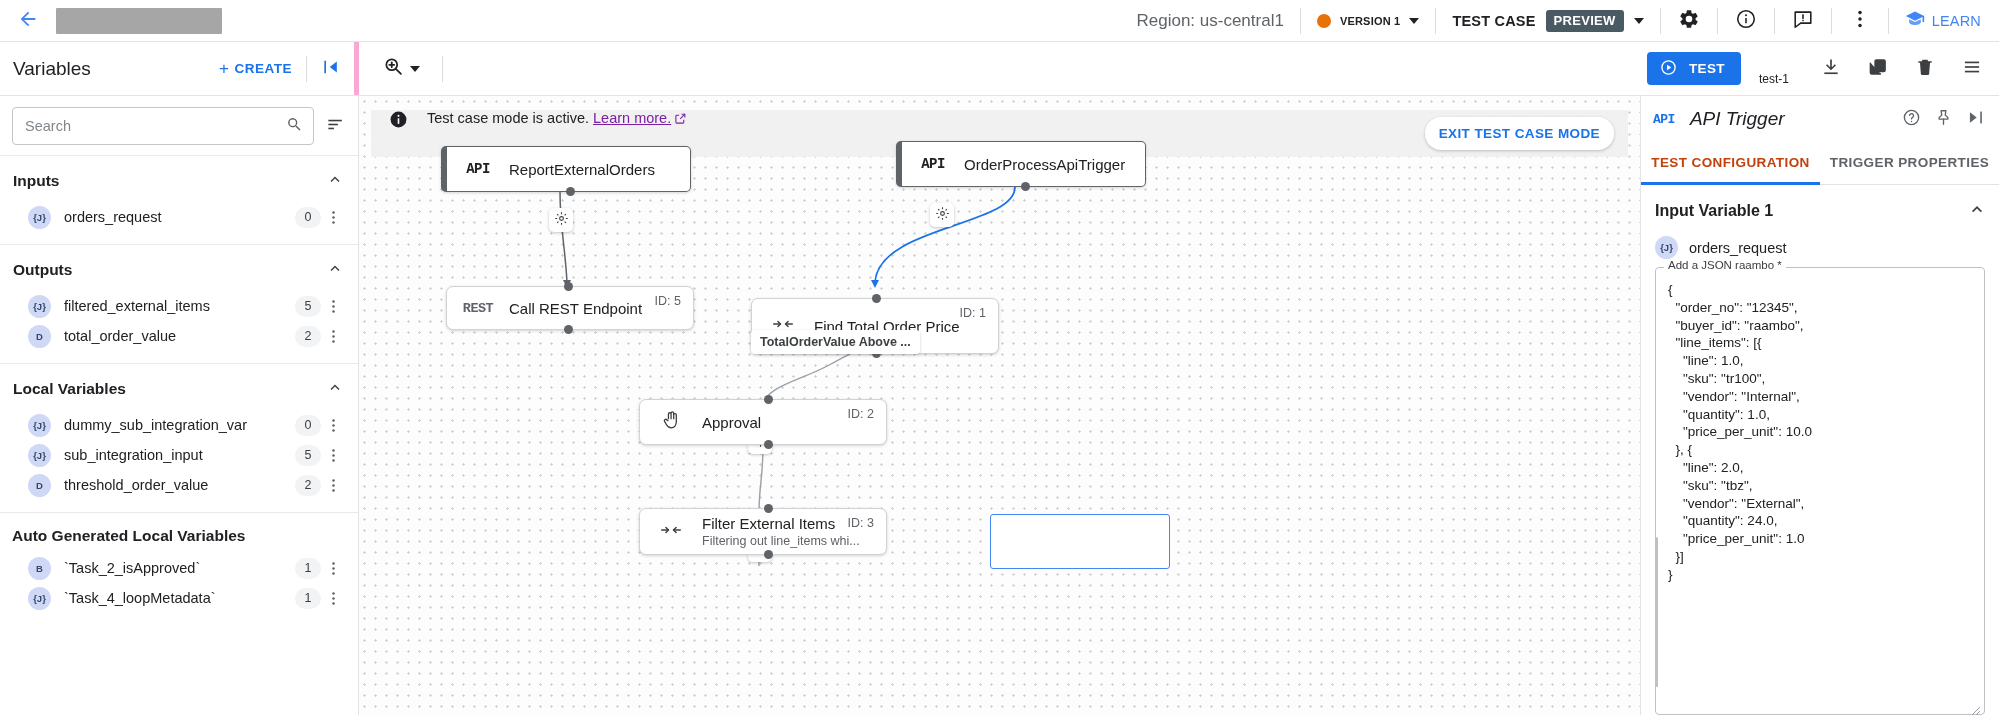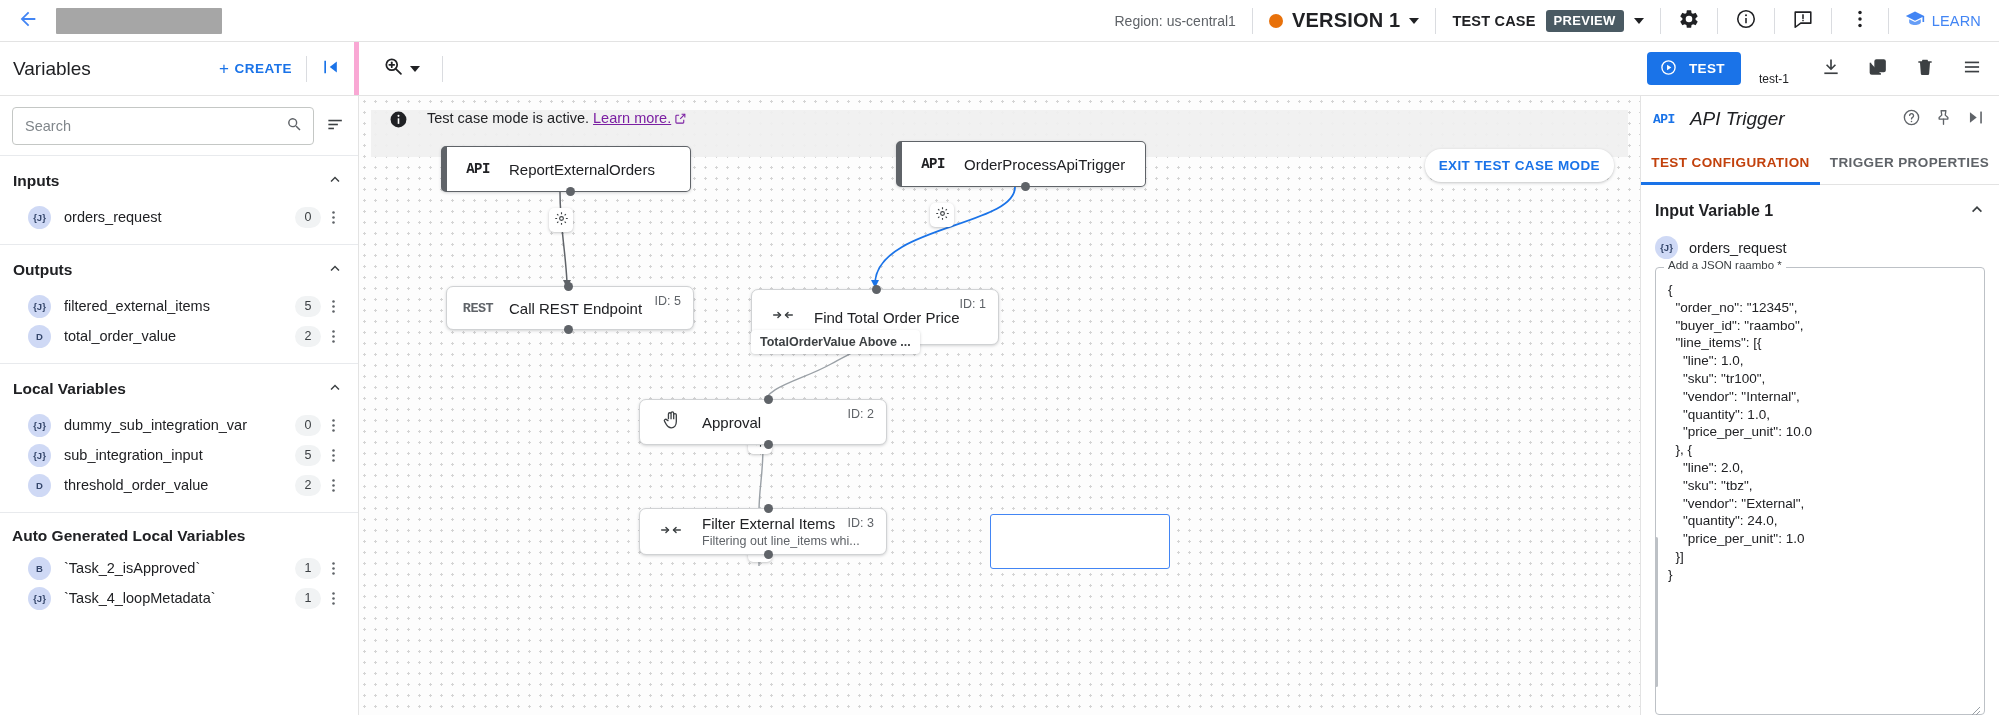--- a/index.html
+++ b/index.html
@@ -16,25 +16,25 @@
   .topbar {
     height: 42px; flex: 0 0 42px;
     display: flex; align-items: center;
     border-bottom: 1px solid #e3e3e3;
     background: #fff;
   }
   .back-btn { width: 56px; display: flex; align-items: center; justify-content: center; cursor: pointer; }
   .back-btn svg { width: 22px; height: 22px; fill: #4285f4; }
   .title-redaction { width: 166px; height: 26px; background: #a6a6a6; border-radius: 1px; }
   .topbar-spacer { flex: 1 1 auto; }
-  .region-label { font-size: 14px; color: #5f6368; padding: 0 16px; white-space: nowrap; }
+  .region-label { font-size: 17px; color: #5f6368; padding: 0 16px; white-space: nowrap; }
   .tb-div { width: 1px; height: 26px; background: #dadce0; }
   .version-group { display: flex; align-items: center; gap: 9px; padding: 0 16px; cursor: pointer; }
   .version-dot { width: 14px; height: 14px; border-radius: 50%; background: #e8710a; }
-  .version-label { font-size: 20px; font-weight: bold; letter-spacing: .2px; color: #202124; }
+  .version-label { font-size: 11px; font-weight: bold; letter-spacing: .2px; color: #202124; }
   .caret { width: 0; height: 0; border-left: 5px solid transparent; border-right: 5px solid transparent; border-top: 6px solid #202124; }
   .testcase-group { display: flex; align-items: center; gap: 10px; padding: 0 16px; cursor: pointer; }
   .testcase-label { font-size: 14.5px; font-weight: bold; letter-spacing: .2px; }
   .preview-chip {
     background: #4a5a63; color: #fff; font-size: 13px; font-weight: bold;
     padding: 3px 8px 4px; border-radius: 3px; letter-spacing: .3px;
   }
   .icon-btn { width: 56px; height: 42px; display: flex; align-items: center; justify-content: center; cursor: pointer; }
   .icon-btn svg { width: 22px; height: 22px; }
   .learn-btn { display: flex; align-items: center; gap: 7px; padding: 0 18px 0 16px; cursor: pointer; }
@@ -109,21 +109,21 @@
     background: rgba(240,240,240,0.92); display: flex; padding: 0 18px;
   }
   .tc-banner .info-ic { width: 19px; height: 19px; flex:0 0 19px; }
   .tc-text { font-size: 14.5px; color: #202124; padding-left: 19px; }
   .tc-link { color: #7b1fa2; text-decoration: underline; cursor: pointer; }
   .ext-ic { display:inline-block; vertical-align:-2px; margin-left:3px; }
   .exit-btn {
     position: absolute; right: 26px; top: 21px;
     background: #fff; border-radius: 16px; box-shadow: 0 1px 3px rgba(60,64,67,.3);
     color: #1a73e8; font-size: 13.5px; font-weight: bold; letter-spacing: .4px;
-    padding: 9px 14px; cursor: pointer; margin-top: 32px;
+    padding: 9px 14px; cursor: pointer;
   }
 
   .node {
     position: absolute; background: #fff; border: 1px solid #d0d2d4;
     border-radius: 7px; box-shadow: 0 1px 3px rgba(60,64,67,.22);
     display: flex; align-items: center;
   }
   .node.bold-left { border: 1px solid #5f6368; border-left: 6px solid #5f6368; border-radius: 5px; }
   .node-ic { width: 62px; flex: 0 0 62px; display: flex; align-items: center; justify-content: center; }
   .node-ic .api-txt { font-family: "Liberation Mono", monospace; font-size: 14px; font-weight: bold; color:#202124; letter-spacing:-.5px;}
@@ -582,21 +582,21 @@
           <span class="rest-txt">REST</span>
         </div>
         <div class="node-body">
           <div class="node-title">Call REST Endpoint</div>
         </div>
         <span class="node-id">ID: 5</span>
         <span class="dot" style="left:117px; top:-5px;"></span>
         <span class="dot" style="left:117px; bottom:-5px;"></span>
       </div>
 
-      <div class="node" style="left:392px; top:193px; width:248px; height:56px;">
+      <div class="node" style="left:392px; top:202px; width:248px; height:56px;">
         <div class="node-ic">
           <span>
             <svg width="22" height="18" viewBox="0 0 26 18" fill="none" stroke="#3c4043" stroke-width="1.7" stroke-linecap="round" stroke-linejoin="round">
                 <path d="M2 9h8"></path>
                 <polyline points="7,6 10,9 7,12"></polyline>
                 <path d="M24 9h-8"></path>
                 <polyline points="19,6 16,9 19,12"></polyline>
               </svg>
           </span>
         </div>

